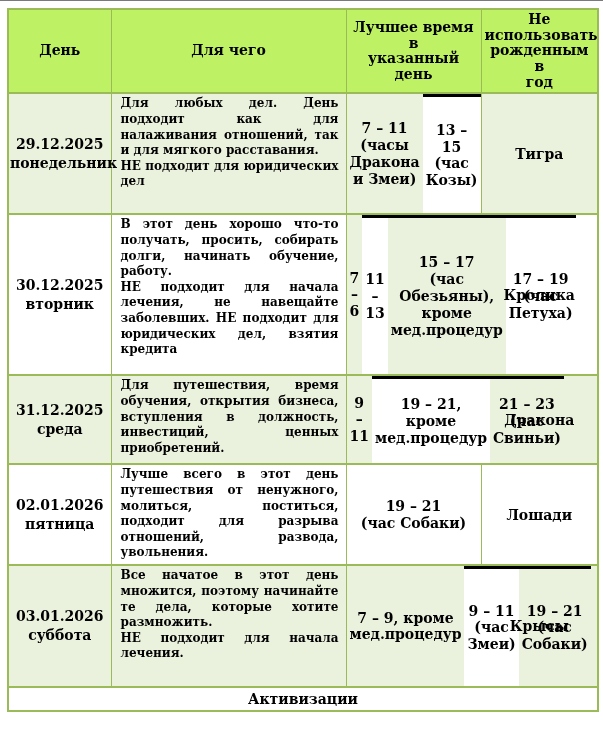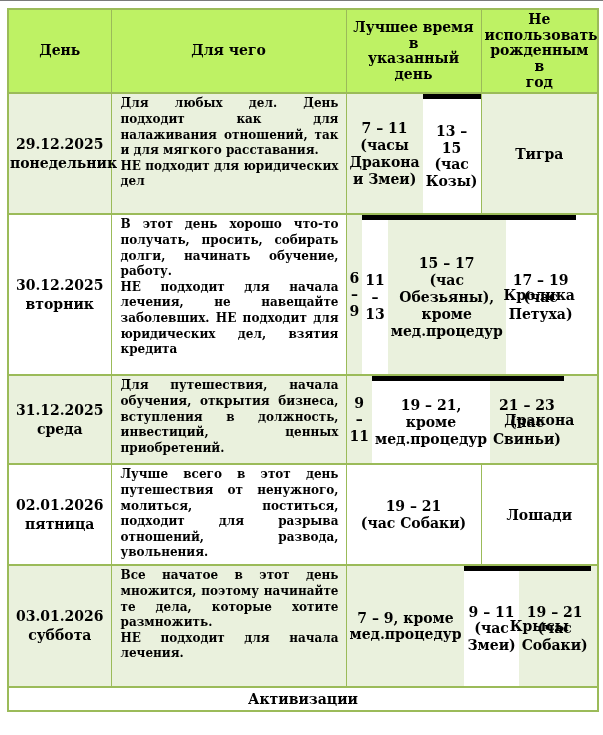--- a/index.html
+++ b/index.html
@@ -59,21 +59,21 @@
   td.timecol { padding: 0; vertical-align: top; }
   .subs { display: flex; flex-direction: row; }
   .sub {
     flex: 1 1 auto;
     display: flex; align-items: center; justify-content: center;
     text-align: center;
     white-space: pre-line;
     line-height: 1.2;
     padding: 1px 3px;
   }
-  .sub + .sub { border-top: 5px solid #000000; }
+  .sub + .sub { border-top: 3px solid #000000; }
   .mh119 { min-height: 119px; }
   .mh159 { min-height: 159px; }
   .mh87  { min-height: 87px; }
   .mh99  { min-height: 99px; }
   .mh120 { min-height: 120px; }
   tr.r1 td { height: 119px; }
   tr.r2 td { height: 159px; }
   tr.r3 td { height: 87px; }
   tr.r4 td { height: 99px; }
   tr.r5 td { height: 120px; }
@@ -127,38 +127,38 @@
     <td class="zodiac green">Тигра</td>
   </tr>
 
   <tr class="r2">
     <td class="date white">30.12.2025
 вторник</td>
     <td class="purpose white">В этот день хорошо что-то получать, просить, собирать долги, начинать обучение, работу.
 НЕ подходит для начала лечения, не навещайте заболевших. НЕ подходит для юридических дел, взятия кредита</td>
     <td class="timecol white">
       <div class="subs mh159">
-        <div class="sub green">6 – 9</div>
+        <div class="sub green">7 – 6</div>
         <div class="sub white">11 – 13</div>
         <div class="sub green">15 – 17
 (час
 Обезьяны),
 кроме
 мед.процедур</div>
         <div class="sub white">17 – 19
 (час Петуха)</div>
       </div>
     </td>
     <td class="zodiac white">Кролика</td>
   </tr>
 
   <tr class="r3">
     <td class="date green">31.12.2025
 среда</td>
-    <td class="purpose green">Для путешествия, начала обучения, открытия бизнеса, вступления в должность, инвестиций, ценных приобретений.</td>
+    <td class="purpose green">Для путешествия, время обучения, открытия бизнеса, вступления в должность, инвестиций, ценных приобретений.</td>
     <td class="timecol green">
       <div class="subs mh87">
         <div class="sub green">9 – 11</div>
         <div class="sub white">19 – 21, кроме
 мед.процедур</div>
         <div class="sub green">21 – 23
 (час Свиньи)</div>
       </div>
     </td>
     <td class="zodiac green">Дракона</td>

